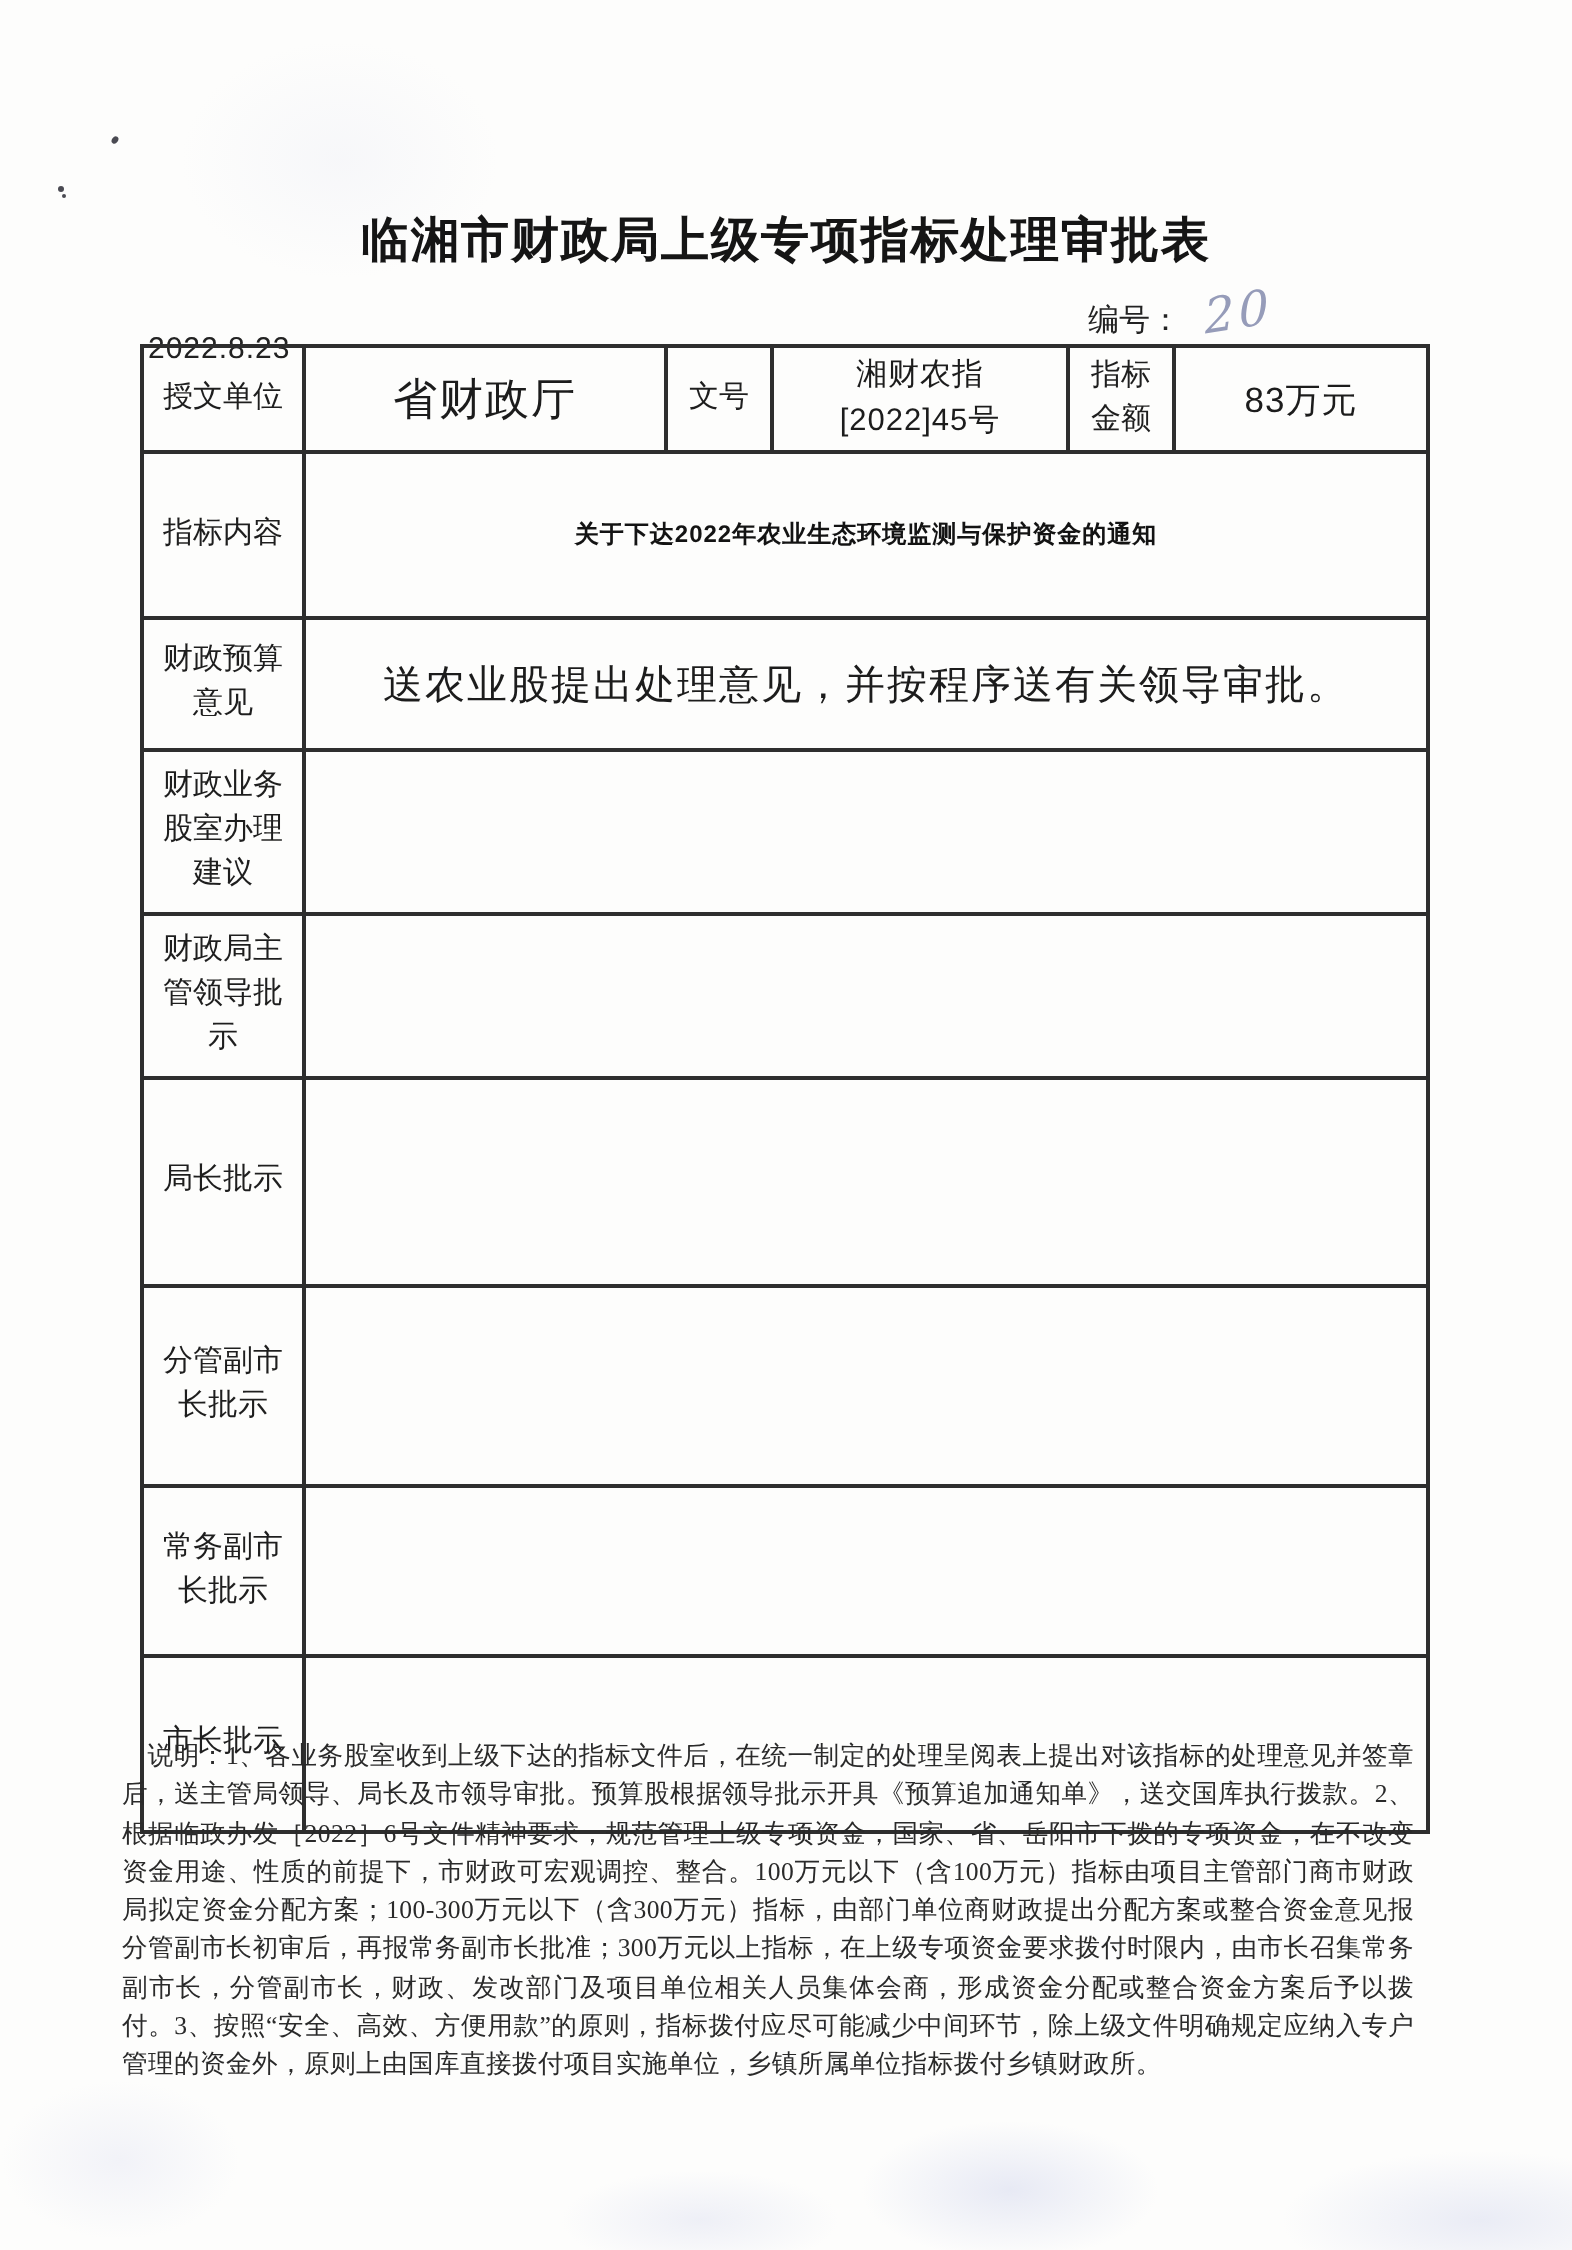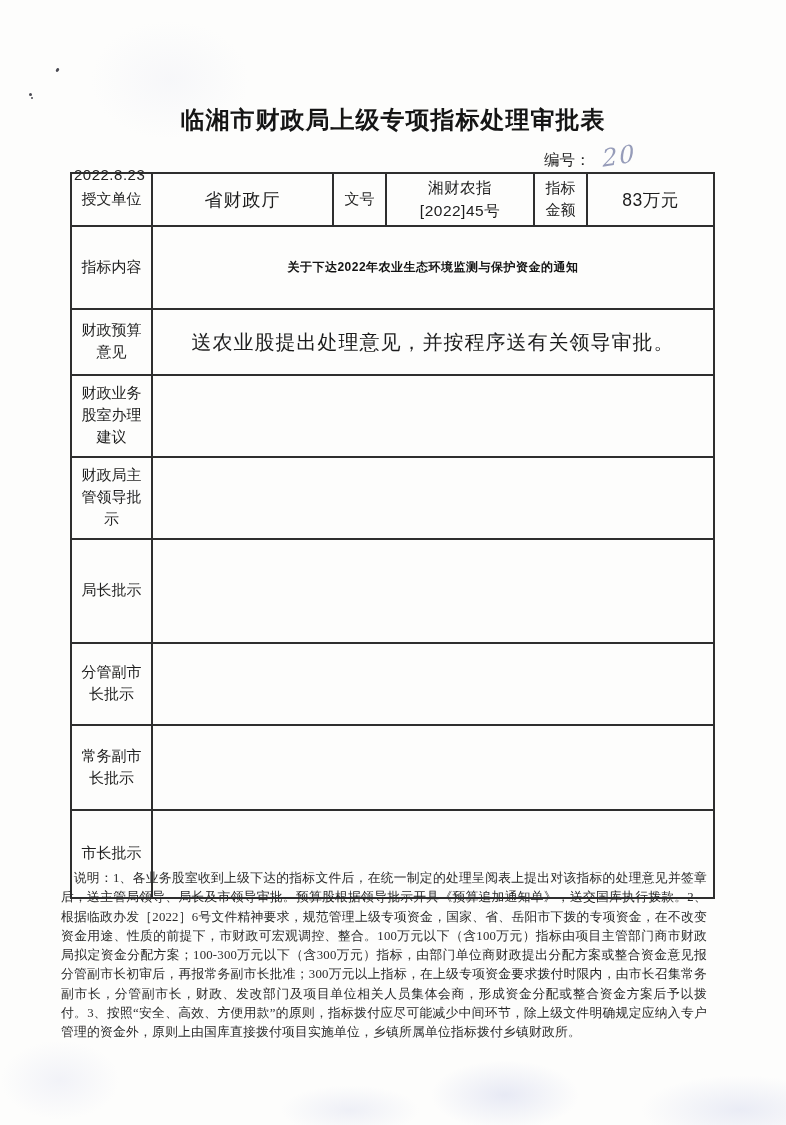--- a/index.html
+++ b/index.html
@@ -85,33 +85,33 @@
   }
   .lbl {
     font-family: "Liberation Serif", serif;
     font-size: 15px;
     color: #1e1e1e;
     line-height: 1.45;
   }
   .lbl .inner { display: inline-block; width: 62px; }
   .pre { white-space: pre-line; }
 
-  .v-unit   { font-size: 18px; letter-spacing: 1px; }
+  .v-unit   { font-size: 22px; letter-spacing: 1px; }
   .v-docno  { font-size: 15.5px; line-height: 1.45; letter-spacing: .5px; }
   .v-amount { font-size: 17.5px; letter-spacing: .5px; }
   .v-content{ font-size: 12px; font-weight: bold; letter-spacing: .5px; color: #131313; }
   .v-budget { font-family: "Liberation Serif", serif; font-size: 20px; letter-spacing: 1px; }
 
   .r1 td { height: 53px; }
   .r2 td { height: 83px; }
   .r3 td { height: 66px; }
   .r4 td { height: 82px; }
   .r5 td { height: 82px; }
   .r6 td { height: 104px; }
-  .r7 td { height: 82px; border-radius: 26px; }
+  .r7 td { height: 100px; border-radius: 26px; }
   .r8 td { height: 85px; }
   .r9 td { height: 88px; }
 
   .footnote {
     position: absolute;
     top: 869px; left: 61px;
     width: 646px;
     font-family: "Liberation Serif", serif;
     font-size: 12.8px;
     line-height: 19.3px;

